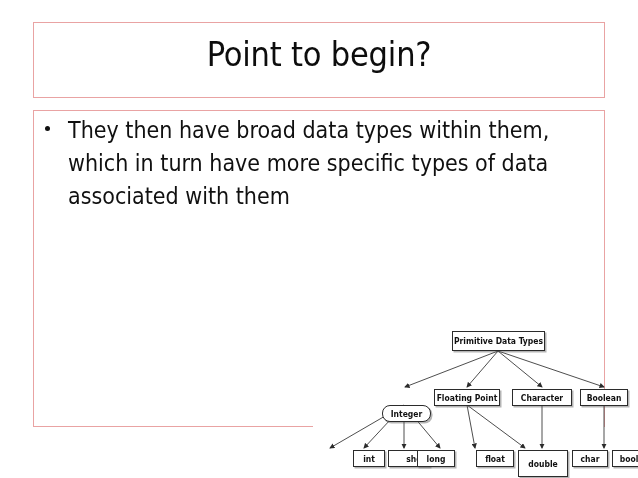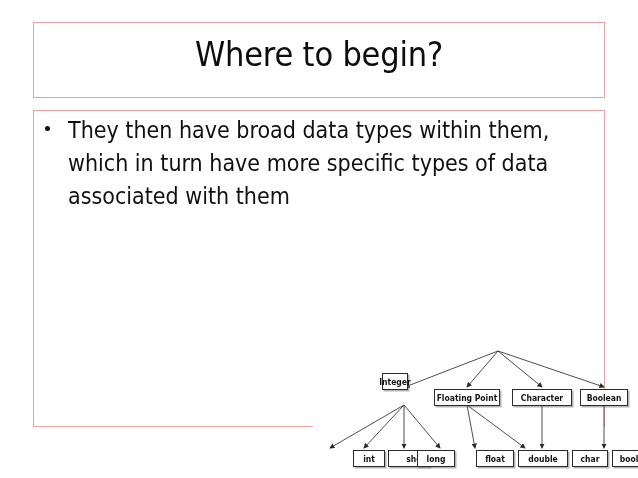--- a/index.html
+++ b/index.html
@@ -96,21 +96,21 @@
   .node.root{font-size:8.5px;}
   .node.lvl2{font-size:8.5px;}
   .node.leaf{font-size:8.5px;}
 </style>
 </head>
 <body>
 
 <div id="slide">
 
   <div class="title-box"></div>
-  <div class="title-text">Where to begin?</div>
+  <div class="title-text">Point to begin?</div>
 
   <div class="body-box"></div>
   <div class="body-box-bottom"></div>
 
   <div class="bullets">
     <div class="bullet">
       <span class="dot"></span>
       <span class="txt">They then have broad data types within them, which in turn have more specific types of data associated with them</span>
     </div>
   </div>
@@ -137,22 +137,25 @@
 
         <path d="M167,80 L175,123"></path>
         <path d="M167,80 L225,123"></path>
 
         <path d="M242,80 L242,123"></path>
 
         <path d="M304,80 L304,123"></path>
       </g>
     </svg>
 
+    <div class="node root" style="left:152px;top:6px;width:93px;height:20px;">
+      <span>Primitive Data Types</span>
+    </div>
 
-    <div class="node lvl2" style="left:82px;top:48px;width:26px;height:17px;">
+    <div class="node lvl2" style="left:82px;top:80px;width:49px;height:17px;border-radius:8px;">
       <span>Integer</span>
     </div>
     <div class="node lvl2" style="left:134px;top:64px;width:66px;height:17px;">
       <span>Floating Point</span>
     </div>
     <div class="node lvl2" style="left:212px;top:64px;width:60px;height:17px;">
       <span>Character</span>
     </div>
     <div class="node lvl2" style="left:280px;top:64px;width:48px;height:17px;">
       <span>Boolean</span>
@@ -166,21 +169,21 @@
     </div>
     <div class="node leaf" style="left:88px;top:125px;width:42px;height:17px;justify-content:flex-end;">
       <span>short</span>
     </div>
     <div class="node leaf" style="left:117px;top:125px;width:38px;height:17px;">
       <span>long</span>
     </div>
     <div class="node leaf" style="left:176px;top:125px;width:38px;height:17px;">
       <span>float</span>
     </div>
-    <div class="node leaf" style="left:218px;top:125px;width:50px;height:17px;">
+    <div class="node leaf" style="left:218px;top:125px;width:50px;height:27px;">
       <span>double</span>
     </div>
     <div class="node leaf" style="left:272px;top:125px;width:36px;height:17px;">
       <span>char</span>
     </div>
     <div class="node leaf" style="left:312px;top:125px;width:50px;height:17px;">
       <span>boolean</span>
     </div>
 
   </div>

